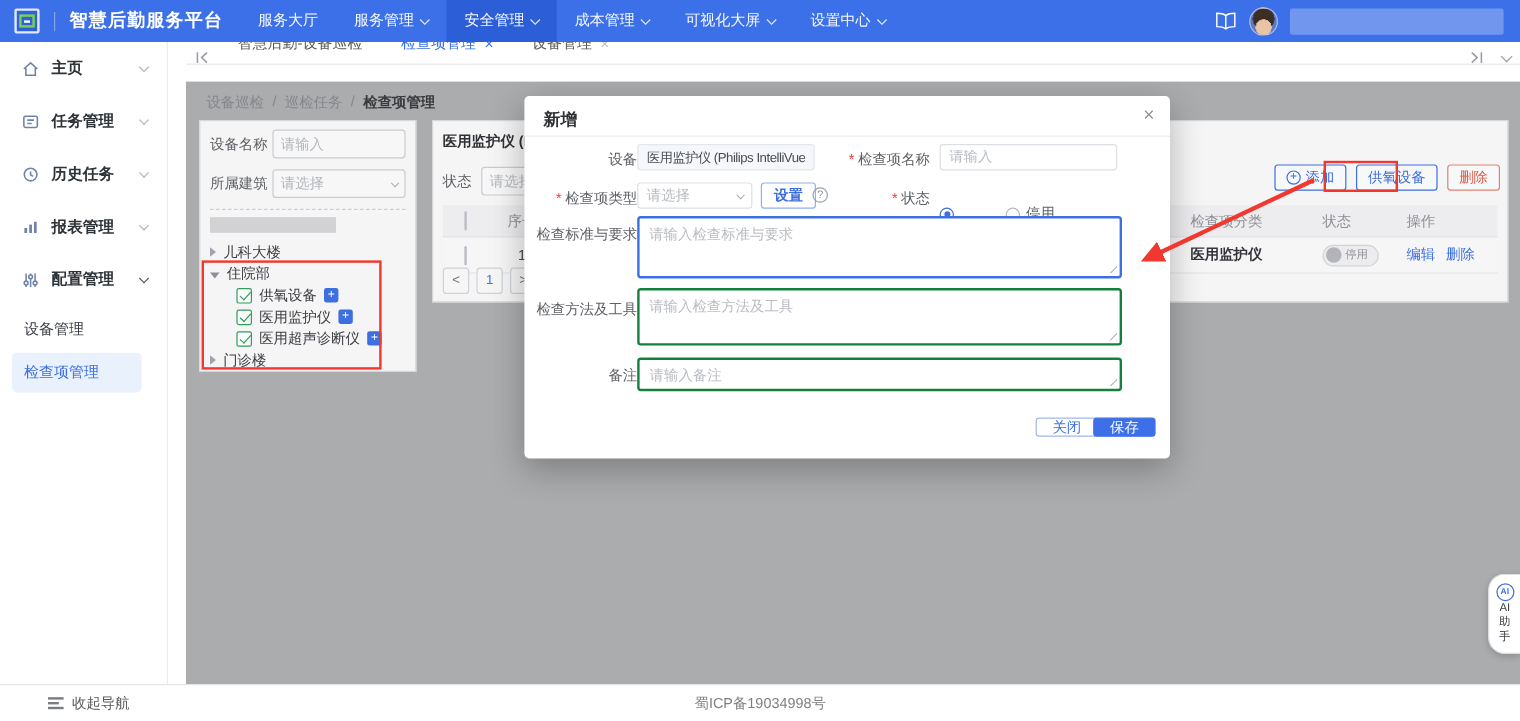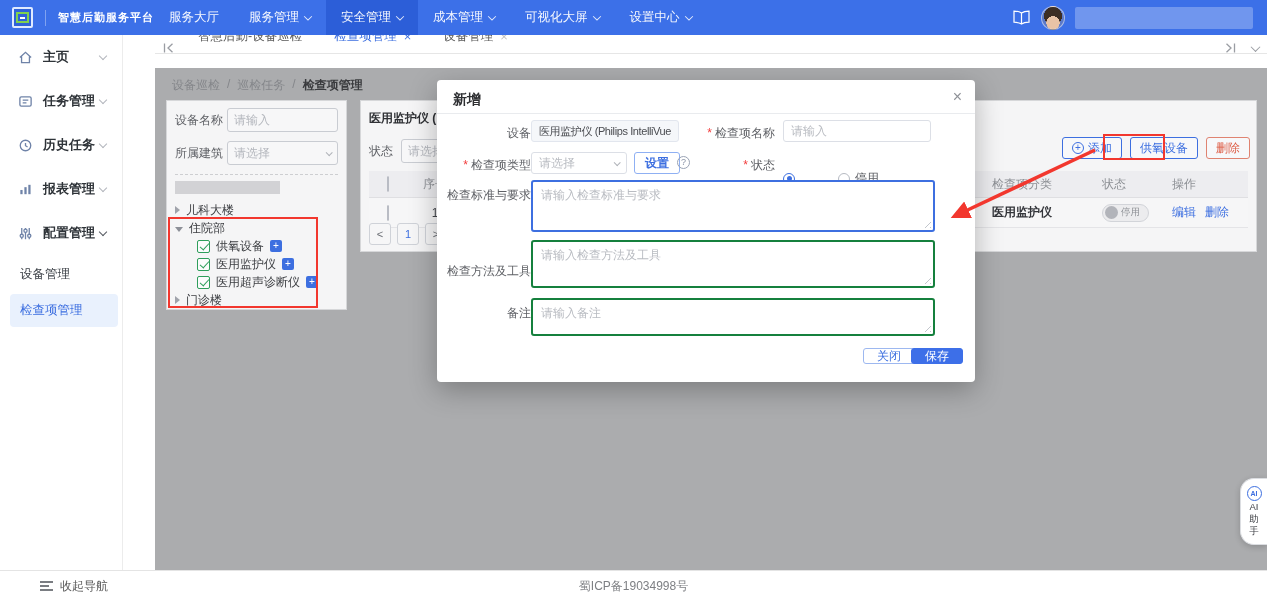--- a/index.html
+++ b/index.html
@@ -5,31 +5,31 @@
   * { box-sizing: border-box; margin:0; padding:0; }
   html,body { width:1267px; height:601px; overflow:hidden; }
   body { font-family:"Liberation Sans","DejaVu Sans",sans-serif; background:#fff; position:relative; }
 
   
   .navbar { height:35px; background:#3C70E8; display:flex; align-items:center; padding:0 14px 0 12px; color:#fff; position:relative; z-index:10; }
   .logo { width:21px; height:21px; border:2px solid #dfeaff; border-radius:2px; background:#2f62d8; display:flex; align-items:center; justify-content:center; }
   .logo-inner { width:13px; height:11px; border:2px solid #7fd04f; display:flex; align-items:center; justify-content:center; }
   .logo-bar { width:5px; height:2px; background:#fff; }
   .nav-sep { width:1px; height:16px; background:rgba(255,255,255,.35); margin:0 12px; }
-  .brand { font-size:11px; font-weight:bold; letter-spacing:1px; white-space:nowrap; }
+  .brand { font-size:15px; font-weight:bold; letter-spacing:1px; margin-right:14px; white-space:nowrap; }
   .nav-menu { display:flex; height:35px; }
   .nav-item { display:flex; align-items:center; gap:6px; padding:0 15px; font-size:12.5px; color:rgba(255,255,255,.95); cursor:pointer; white-space:nowrap; }
   .nav-item.active { background:#2C5ED8; }
   .caret { width:6px; height:6px; border:solid rgba(255,255,255,.85); border-width:0 1.4px 1.4px 0; transform:rotate(45deg) translate(-1px,-1px); }
   .nav-right { margin-left:auto; display:flex; align-items:center; gap:10px; }
   .avatar { width:24px; height:24px; border-radius:50%; border:1px solid rgba(255,255,255,.5); background:radial-gradient(circle at 50% 72%, #e8c3a6 0 34%, transparent 35%), radial-gradient(circle at 50% 40%, #3c2e24 0 52%, #5a79c9 53%); }
   .name-redact { width:178px; height:22px; border-radius:2px; background:rgba(255,255,255,.27); }
 
   
-  .sidebar { position:absolute; left:0; top:35px; width:123px; bottom:31px; background:#fff; border-right:1px solid #ececec; z-index:5; }
+  .sidebar { position:absolute; left:0; top:35px; width:140px; bottom:31px; background:#fff; border-right:1px solid #ececec; z-index:5; }
   .side-item { height:44px; display:flex; align-items:center; padding:0 16px 0 18px; font-size:13px; font-weight:600; color:#2e3338; cursor:pointer; }
   .side-item .ic { width:16px; margin-right:9px; display:flex; color:#6f83a8; }
   .chev { width:6px; height:6px; border:solid #b3b6bd; border-width:0 1.3px 1.3px 0; transform:rotate(45deg); margin-left:auto; margin-top:-3px; }
   .chev.dark { border-color:#555a61; }
   .side-sub { width:108px; margin:3px 0 3px 10px; height:33px; display:flex; align-items:center; padding-left:10px; font-size:12.5px; color:#3a3f45; border-radius:4px; cursor:pointer; }
   .side-sub.active { background:#e9f1fd; color:#3D6FE0; }
 
   
   .tabbar { position:absolute; left:155px; top:35px; right:0; height:19px; background:#fff; border-bottom:1px solid #e6e6e6; display:flex; align-items:flex-end; z-index:4; }
   .tab-pager { padding:0 8px; display:flex; align-items:center; cursor:pointer; }
@@ -415,25 +415,25 @@
         </span>
       <span class="radio">
           <span class="r-dot"></span>
           <span class="r-lab">停用</span>
         </span>
     </div>
 
     <div class="m-label" style="left:8px;top:107px;">检查标准与要求</div>
     <div class="ta-wrap focused" style="left:94px;top:100px;height:52px;"><textarea placeholder="请输入检查标准与要求" style=""></textarea><span class="corner"></span></div>
 
-    <div class="m-label" style="left:8px;top:183px;">检查方法及工具</div>
+    <div class="m-label" style="left:8px;top:170px;">检查方法及工具</div>
     <div class="ta-wrap" style="left:94px;top:160px;height:48px;"><textarea placeholder="请输入检查方法及工具" style=""></textarea><span class="corner"></span></div>
 
     <div class="m-label" style="left:8px;top:225px;">备注</div>
-    <div class="ta-wrap" style="left:94px;top:218px;height:38px;"><textarea placeholder="请输入备注" style=""></textarea><span class="corner"></span></div>
+    <div class="ta-wrap" style="left:94px;top:218px;height:28px;"><textarea placeholder="请输入备注" style=""></textarea><span class="corner"></span></div>
 
     <div class="m-btn close" style="left:426px;top:268px;">关闭</div>
     <div class="m-btn save" style="left:474px;top:268px;">保存</div>
   </div>
 
   <svg class="anno" width="1112" height="502">
     <defs>
       <marker id="arr" markerWidth="8" markerHeight="8" refX="3.5" refY="2.6" orient="auto">
         <path d="M0,0 L5.5,2.6 L0,5.2 z" fill="#F2372E"></path>
       </marker>

